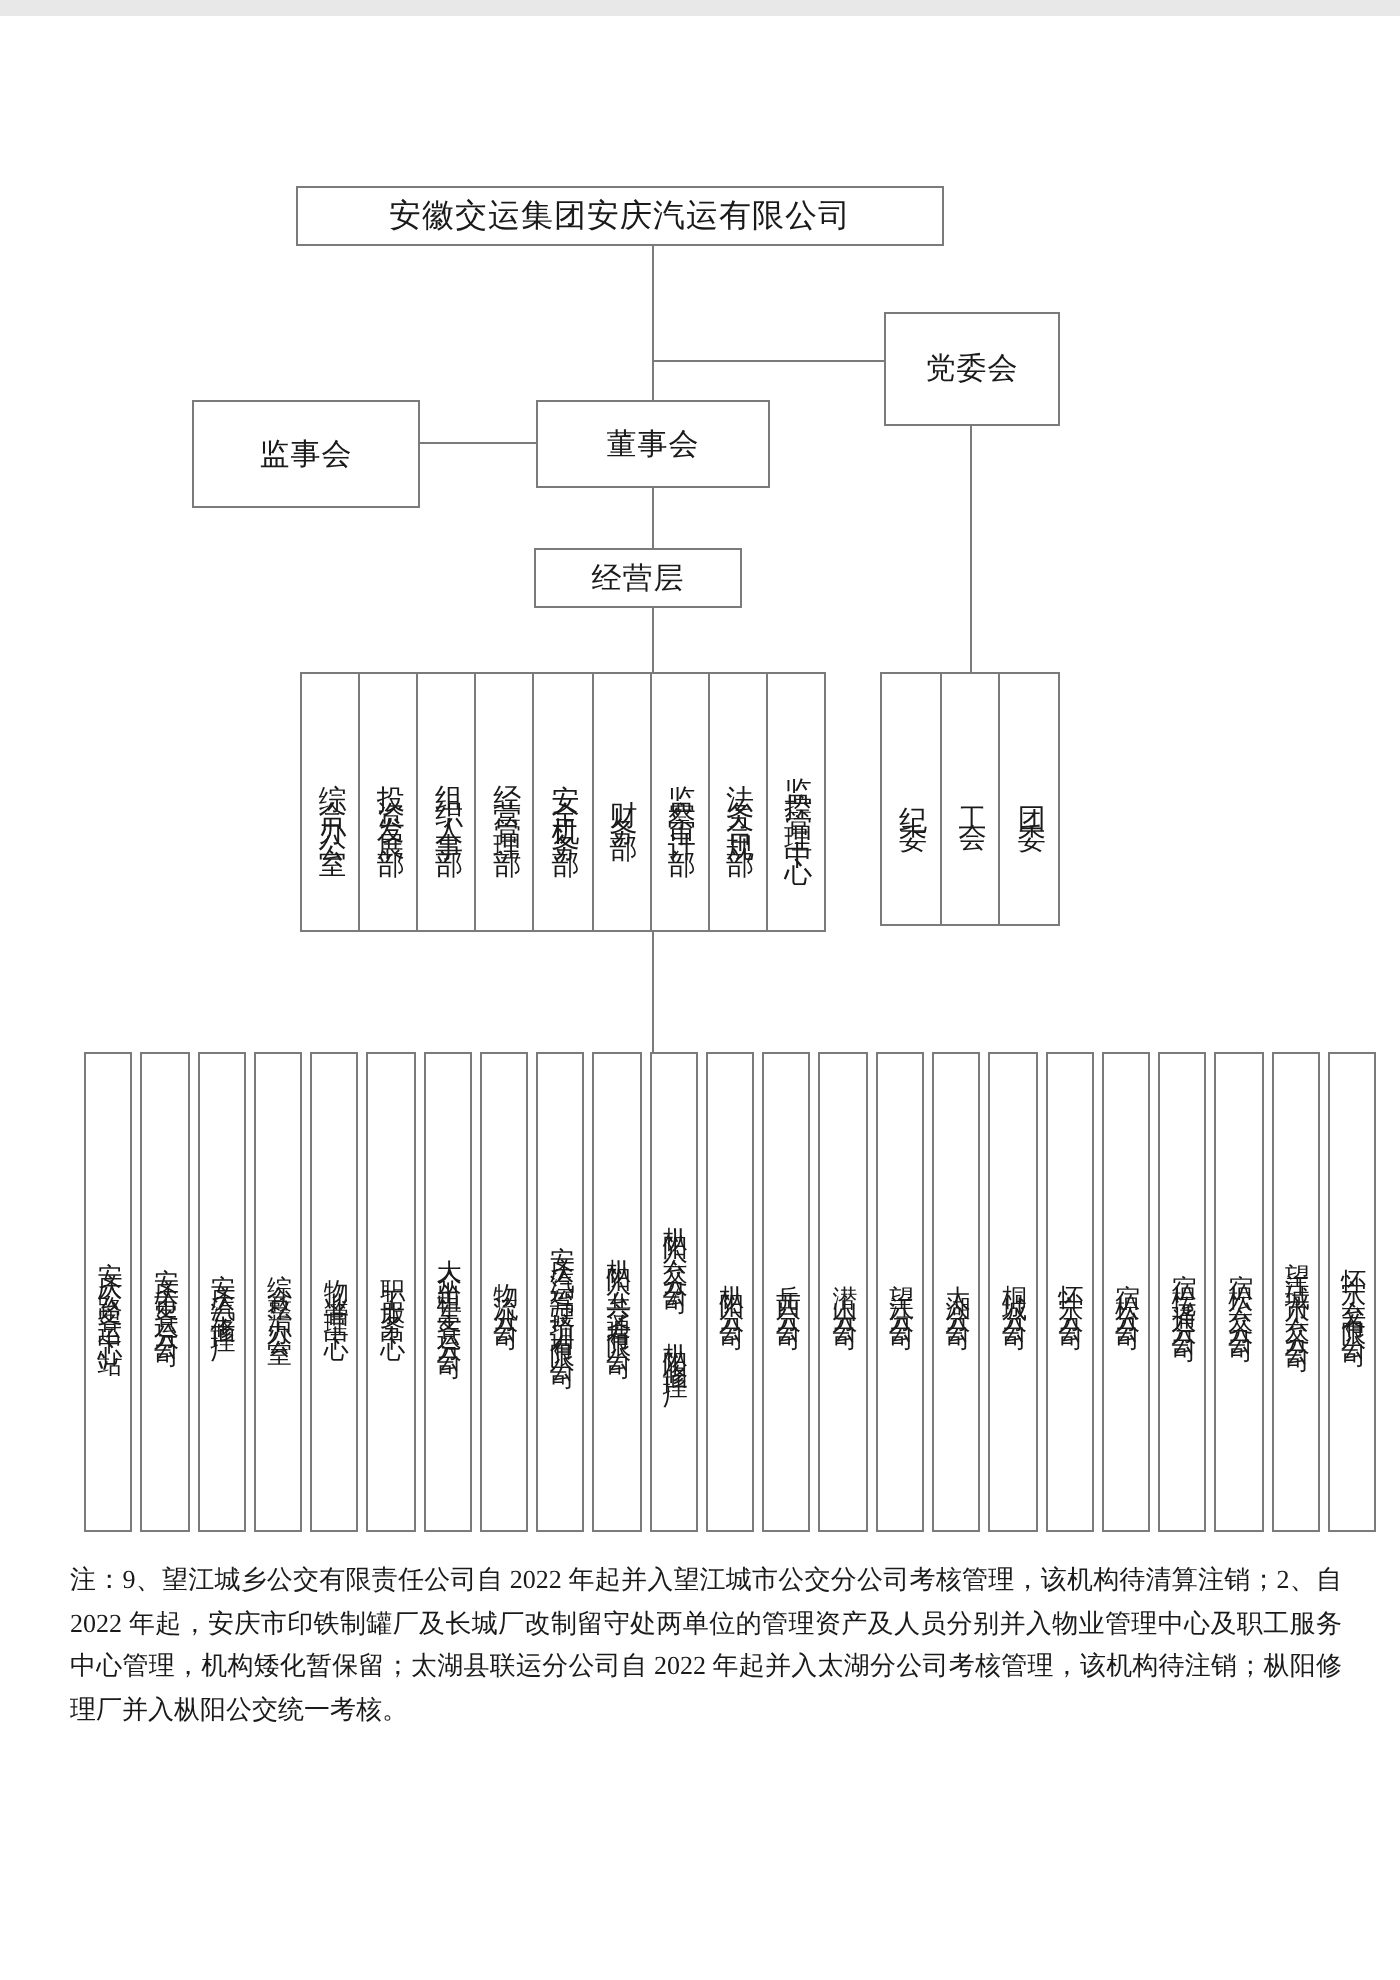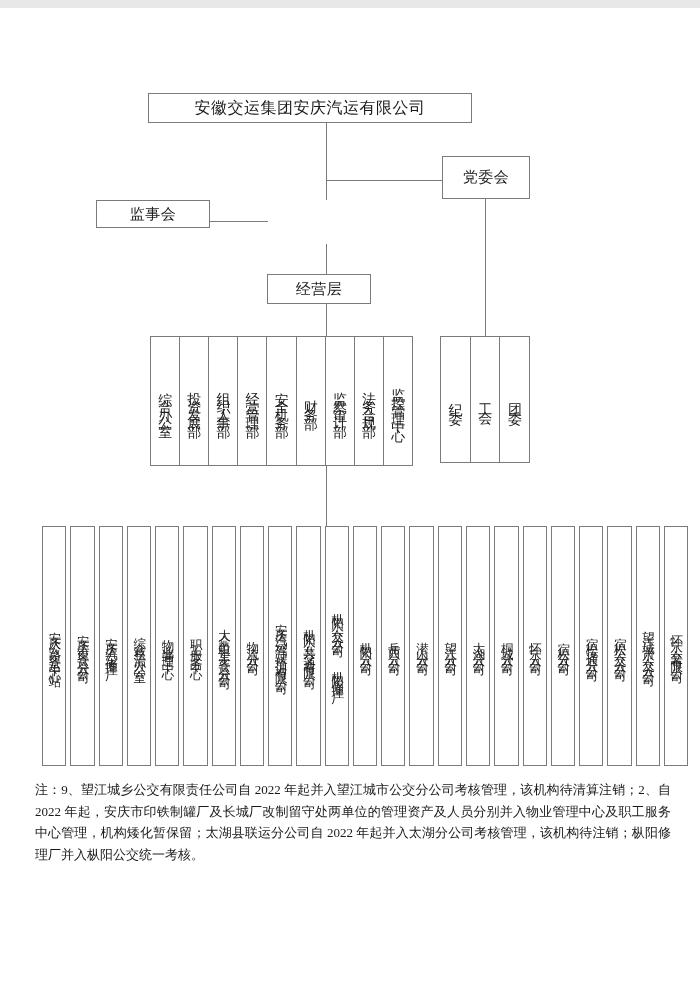--- a/index.html
+++ b/index.html
@@ -50,28 +50,31 @@
   <div class="hline" style="left:326px; top:172px; width:116px;"></div>
   <div class="vline" style="left:485px; top:191px; height:137px;"></div>
   <div class="hline" style="left:210px; top:213px; width:58px;"></div>
   <div class="vline" style="left:326px; top:236px; height:30px;"></div>
   <div class="vline" style="left:326px; top:296px; height:222px;"></div>
 
   <div class="box" style="left:148px; top:85px;  width:324px; height:30px;">
     <span class="lbl-lg">安徽交运集团安庆汽运有限公司</span>
   </div>
 
-  <div class="box" style="left:442px; top:148px; width:88px;  height:43px;">
+  <div class="box" style="left:442px; top:148px; width:88px;  height:57px;">
     <span class="lbl-md">党委会</span>
   </div>
 
-  <div class="box" style="left:96px;  top:192px; width:114px; height:28px;">
+  <div class="box" style="left:96px;  top:192px; width:114px; height:54px;">
     <span class="lbl-md">监事会</span>
   </div>
 
+  <div class="box" style="left:268px; top:192px; width:117px; height:44px;">
+    <span class="lbl-md">董事会</span>
+  </div>
 
   <div class="box" style="left:267px; top:266px; width:104px; height:30px;">
     <span class="lbl-md">经营层</span>
   </div>
 
   <div class="row row-table" style="left:150px; top:328px; width:263px; height:130px;">
     <div class="cell">
         <span class="vtext">综合办公室</span>
       </div>
     <div class="cell">

